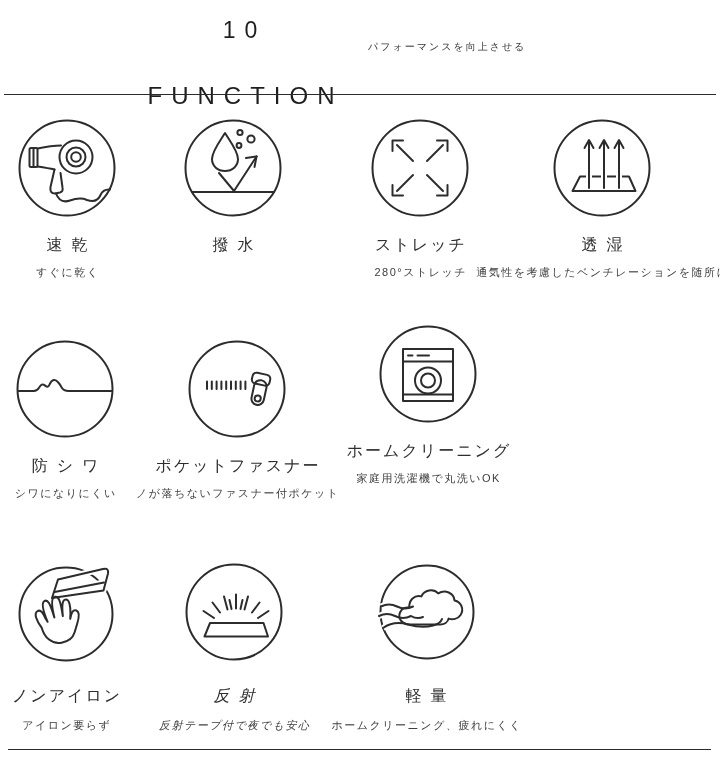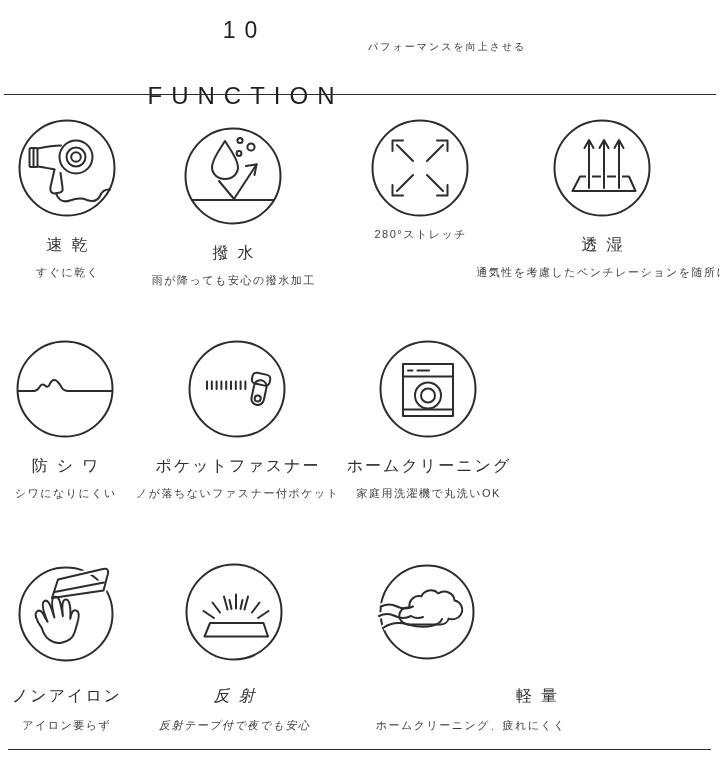--- a/index.html
+++ b/index.html
@@ -57,56 +57,56 @@
         <path d="M20.5,48.5 C27,49.5 33,50.5 37.5,51.5"></path>
         <path d="M37.5,51.5 L33.5,69 Q32.5,75.5 38,75.5 L43,74.5 Q46.5,73.5 45.5,69.5 L43.5,55"></path>
         <path d="M39,75.5 Q43,86 53,82.5 Q63,79 70,82 Q80,85.5 83.5,77 Q86,71 93,71.5"></path>
       </g>
         </svg>
     </div>
     <div class="f-label sp">速乾</div>
     <div class="f-desc">すぐに乾く</div>
   </div>
 
-  <div class="feature" style="left:233px;top:126px;">
+  <div class="feature" style="left:233px;top:118px;">
     <div class="icon-wrap">
       <svg viewBox="0 0 100 100">
           <g class="stroke">
         <circle cx="50" cy="50" r="47.5"></circle>
         <path d="M42,15 C38,21.5 29,33 29,41 C29,48.2 34.8,53 42,53 C49.2,53 55,48.2 55,41 C55,33 46,21.5 42,15 Z"></path>
         <circle cx="57" cy="14.5" r="2.6"></circle>
         <circle cx="68" cy="21" r="3.6"></circle>
         <circle cx="56" cy="27.5" r="2.4"></circle>
         <line x1="9" y1="74" x2="91" y2="74"></line>
         <path d="M36,55 L51,73 L73.5,38.5"></path>
         <path d="M73.5,38.5 L63,40"></path>
         <path d="M73.5,38.5 L71.5,49"></path>
       </g>
         </svg>
     </div>
     <div class="f-label sp">撥水</div>
-    <div class="f-desc">雨が降っても安心の撥水加工</div>
   </div>
 
   <div class="feature" style="left:420px;top:118px;">
     <div class="icon-wrap">
       <svg viewBox="0 0 100 100">
           <g class="stroke">
         <circle cx="50" cy="50" r="47.5"></circle>
         <path d="M43,43 L27,27"></path>
             <path d="M33,22.5 L22.5,22.5 L22.5,33"></path>
         <path d="M57,43 L73,27"></path>
             <path d="M67,22.5 L77.5,22.5 L77.5,33"></path>
         <path d="M43,57 L27,73"></path>
             <path d="M22.5,67 L22.5,77.5 L33,77.5"></path>
         <path d="M57,57 L73,73"></path>
             <path d="M67,77.5 L77.5,77.5 L77.5,67"></path>
       </g>
         </svg>
     </div>
+    <div class="f-label lg">ストレッチ</div>
     <div class="f-desc">280°ストレッチ</div>
   </div>
 
   <div class="feature" style="left:602px;top:118px;">
     <div class="icon-wrap">
       <svg viewBox="0 0 100 100">
           <g class="stroke">
         <circle cx="50" cy="50" r="47.5"></circle>
         <path d="M28,58.5 L77,58.5 L83.5,73 L20.5,73 Z"></path>
         <g class="casing">
@@ -151,21 +151,21 @@
           <rect x="66.5" y="41" width="12.5" height="25" rx="6.2"></rect>
           <circle cx="72.7" cy="59.5" r="3"></circle>
         </g>
       </g>
         </svg>
     </div>
     <div class="f-label lg">ポケットファスナー</div>
     <div class="f-desc">ノが落ちないファスナー付ポケット</div>
   </div>
 
-  <div class="feature" style="left:428px;top:339px;">
+  <div class="feature" style="left:428px;top:324px;">
     <div class="icon-wrap">
       <svg viewBox="0 0 100 100">
           <g class="stroke">
         <circle cx="50" cy="50" r="47.5"></circle>
         <rect x="25" y="25" width="50" height="52"></rect>
         <line x1="25" y1="37.5" x2="75" y2="37.5"></line>
         <line x1="30" y1="31.5" x2="34.5" y2="31.5"></line>
         <line x1="39.5" y1="31.5" x2="51" y2="31.5"></line>
         <circle cx="50" cy="56.5" r="13"></circle>
         <circle cx="50" cy="56.5" r="7"></circle>
@@ -210,21 +210,21 @@
         <circle cx="50" cy="50" r="47.5"></circle>
         <path d="M26,61 L79.5,61 L84,74.5 L20.5,74.5 Z"></path>
         <path d="M52,46.5 V32.5 M43.5,47.5 L40,34.5 M60.5,47.5 L64,34.5 M36,50.5 L28.5,40.5 M68,50.5 L75.5,40.5 M30,56 L19.5,49 M74,56 L84.5,49 M47.5,47 L45.5,38 M56.5,47 L58.5,38"></path>
       </g>
         </svg>
     </div>
     <div class="f-label sp">反射</div>
     <div class="f-desc">反射テープ付で夜でも安心</div>
   </div>
 
-  <div class="feature r3" style="left:426px;top:562px;text-align:right;">
+  <div class="feature r3" style="left:426px;top:562px;">
     <div class="icon-wrap">
       <svg viewBox="0 0 100 100">
           <g class="stroke">
         <circle cx="51" cy="50" r="46.5"></circle>
         <g class="casing">
           <path d="M5,44.5 Q13,40.5 21,44.5 Q29,48.5 37,44.5"></path>
           <path d="M3,54 Q11,50 19,54 Q27,58 35,54 Q41,57.5 47,55"></path>
           <path d="M7,66 Q18,58.5 32,62.5 Q46,66.5 57,63.5 Q64.5,61.5 66,57"></path>
         </g>
         <path d="M34,62.5 C26,62.5 21.5,56.5 24,50.5 C25.8,46.3 30,44.8 33.4,45.6 C32.6,38 38.6,32.6 45.4,34.4 C48.2,27.8 57.4,26.2 62.2,31.4 C69,27.4 77.8,30.6 78.6,38.6 C85.4,40 88.2,47.4 84.6,53 C82,57 76.6,58.2 72.6,56.6 C71.8,60.2 68.2,62.5 64.2,62.5 Z"></path>

